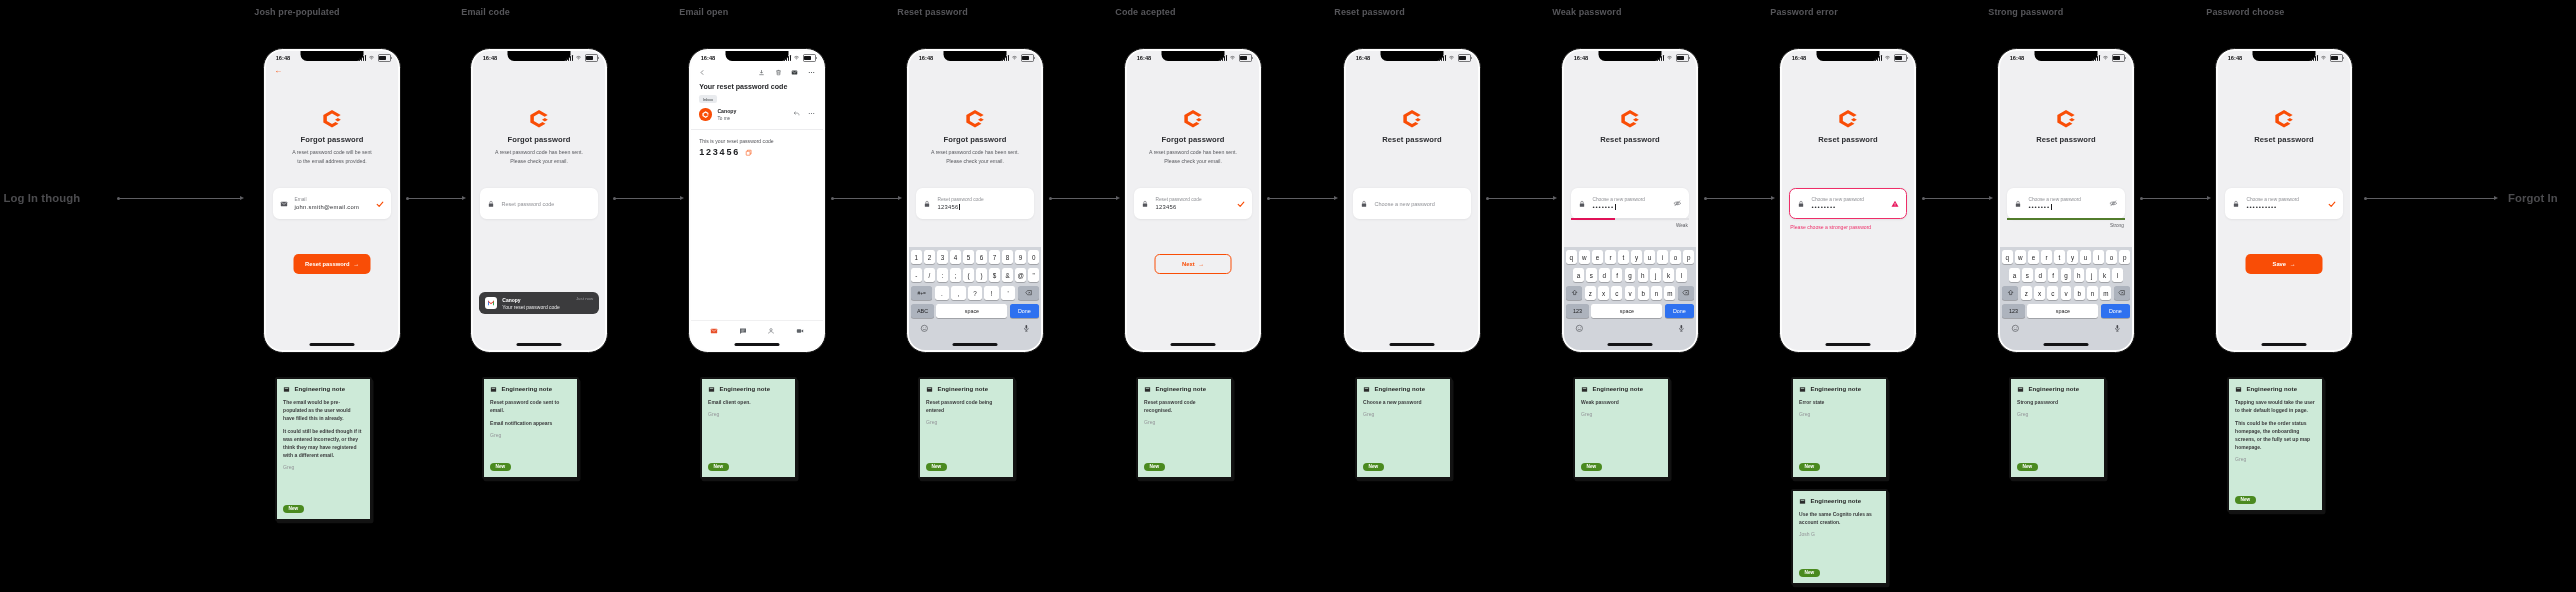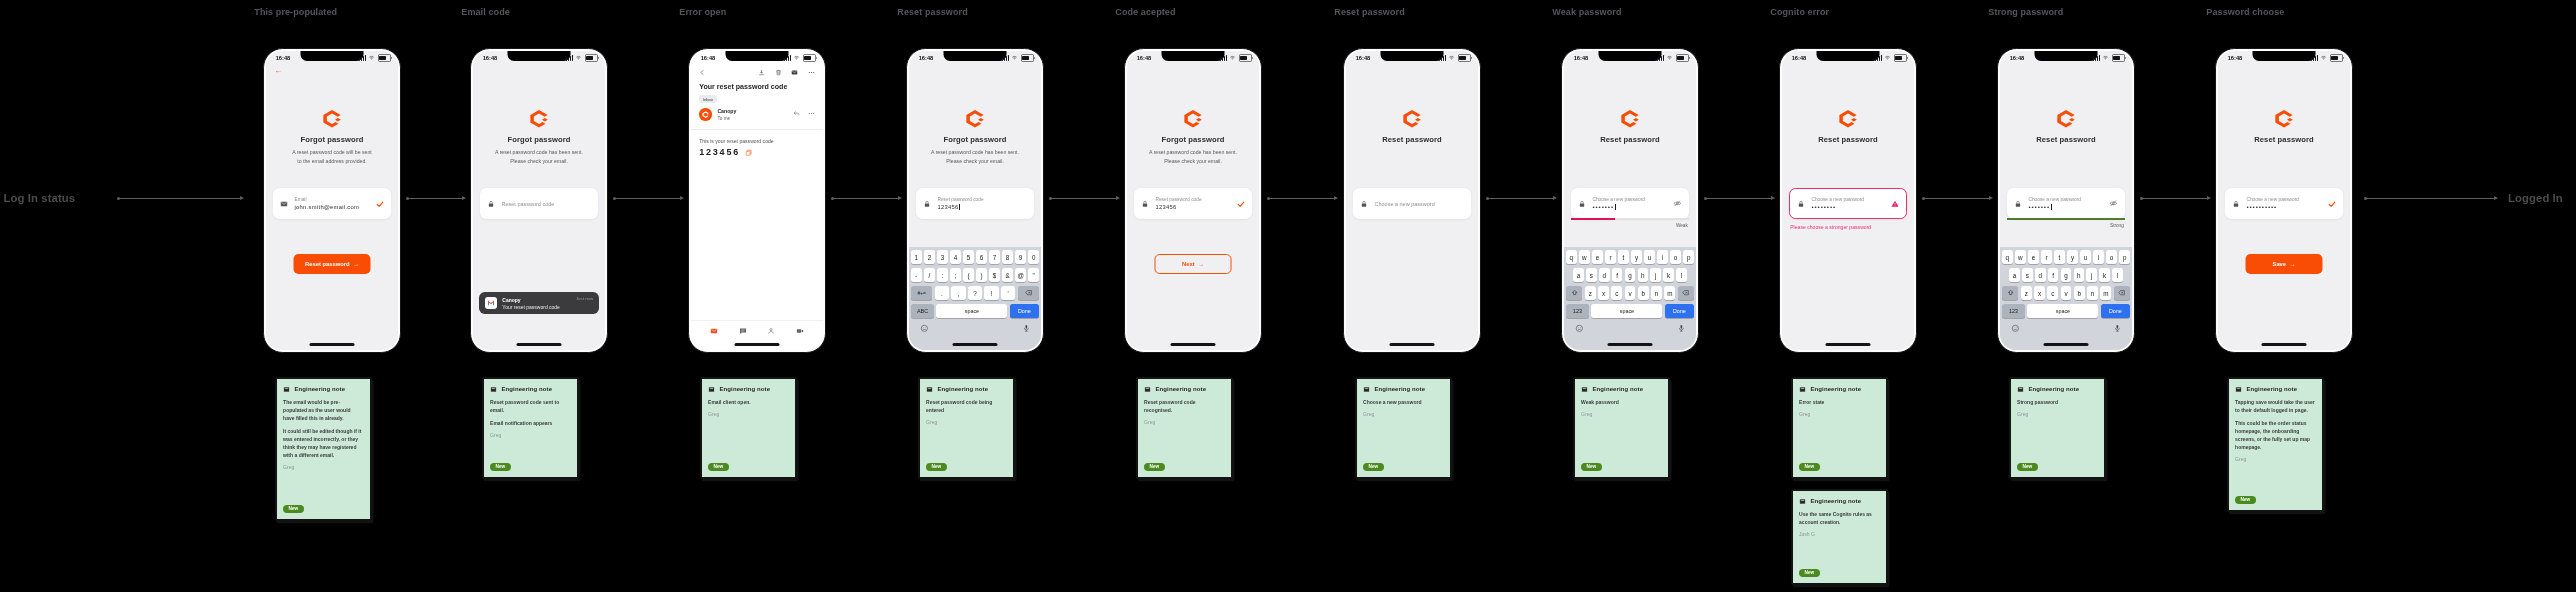--- a/index.html
+++ b/index.html
@@ -194,36 +194,36 @@
         <path d="M18 5 H21 V19 H18 Z" fill="#34a853"></path>
         <path d="M3 5 L12 12 L21 5 V8.5 L12 15.5 L3 8.5 Z" fill="#ea4335"></path>
       </g>
     <g id="i-note">
         <path d="M3 4.5 H21 V19.5 H3 Z" fill="currentColor"></path>
         <path d="M6 7.5 H18 V9.7 H6 Z" fill="#cdead8"></path>
       </g>
   </defs>
 </svg>
 
-<div class="edge-label" style="left:3.6px;top:192px;">Log In status</div>
-<div class="edge-label" style="left:2508px;top:192px;">Logged In</div>
+<div class="edge-label" style="left:3.6px;top:192px;">Log In though</div>
+<div class="edge-label" style="left:2508px;top:192px;">Forgot In</div>
 <div class="conn" style="left:118px;width:124px;"></div>
 <div class="conn" style="left:407px;width:57px;"></div>
 <div class="conn" style="left:614px;width:68px;"></div>
 <div class="conn" style="left:832px;width:68px;"></div>
 <div class="conn" style="left:1050px;width:68px;"></div>
 <div class="conn" style="left:1268px;width:68px;"></div>
 <div class="conn" style="left:1487px;width:68px;"></div>
 <div class="conn" style="left:1705px;width:68px;"></div>
 <div class="conn" style="left:1923px;width:68px;"></div>
 <div class="conn" style="left:2141px;width:68px;"></div>
 <div class="conn" style="left:2365px;width:131px;"></div>
 
 <div class="col" style="left:263px">
-  <div class="col-title">This pre-populated</div>
+  <div class="col-title">Josh pre-populated</div>
   <div class="phone">
     <div class="screen">
       <div class="notch"></div>
       <div class="statusbar">
         <span class="sb-time">
             <span>16:48</span>
             <svg class="sb-nav" viewBox="0 0 6.5 6.5" width="4.7" height="4.7">
               <use href="#i-nav"></use>
             </svg>
           </span>
@@ -354,21 +354,21 @@
     <div class="nbody">
         <p>Reset password code sent to email.</p>
         <p>Email notification appears</p>
       </div>
     <div class="nauthor">Greg</div>
     <div class="nbadge">New</div>
   </div>
 </div>
 
 <div class="col" style="left:688px">
-  <div class="col-title">Error open</div>
+  <div class="col-title">Email open</div>
   <div class="phone">
     <div class="screen white">
       <div class="notch"></div>
       <div class="statusbar">
         <span class="sb-time">
             <span>16:48</span>
             <svg class="sb-nav" viewBox="0 0 6.5 6.5" width="4.7" height="4.7">
               <use href="#i-nav"></use>
             </svg>
           </span>
@@ -823,21 +823,21 @@
       </div>
     <div class="nbody">
         <p>Weak password</p>
       </div>
     <div class="nauthor">Greg</div>
     <div class="nbadge">New</div>
   </div>
 </div>
 
 <div class="col" style="left:1779px">
-  <div class="col-title">Cognito error</div>
+  <div class="col-title">Password error</div>
   <div class="phone">
     <div class="screen">
       <div class="notch"></div>
       <div class="statusbar">
         <span class="sb-time">
             <span>16:48</span>
             <svg class="sb-nav" viewBox="0 0 6.5 6.5" width="4.7" height="4.7">
               <use href="#i-nav"></use>
             </svg>
           </span>

